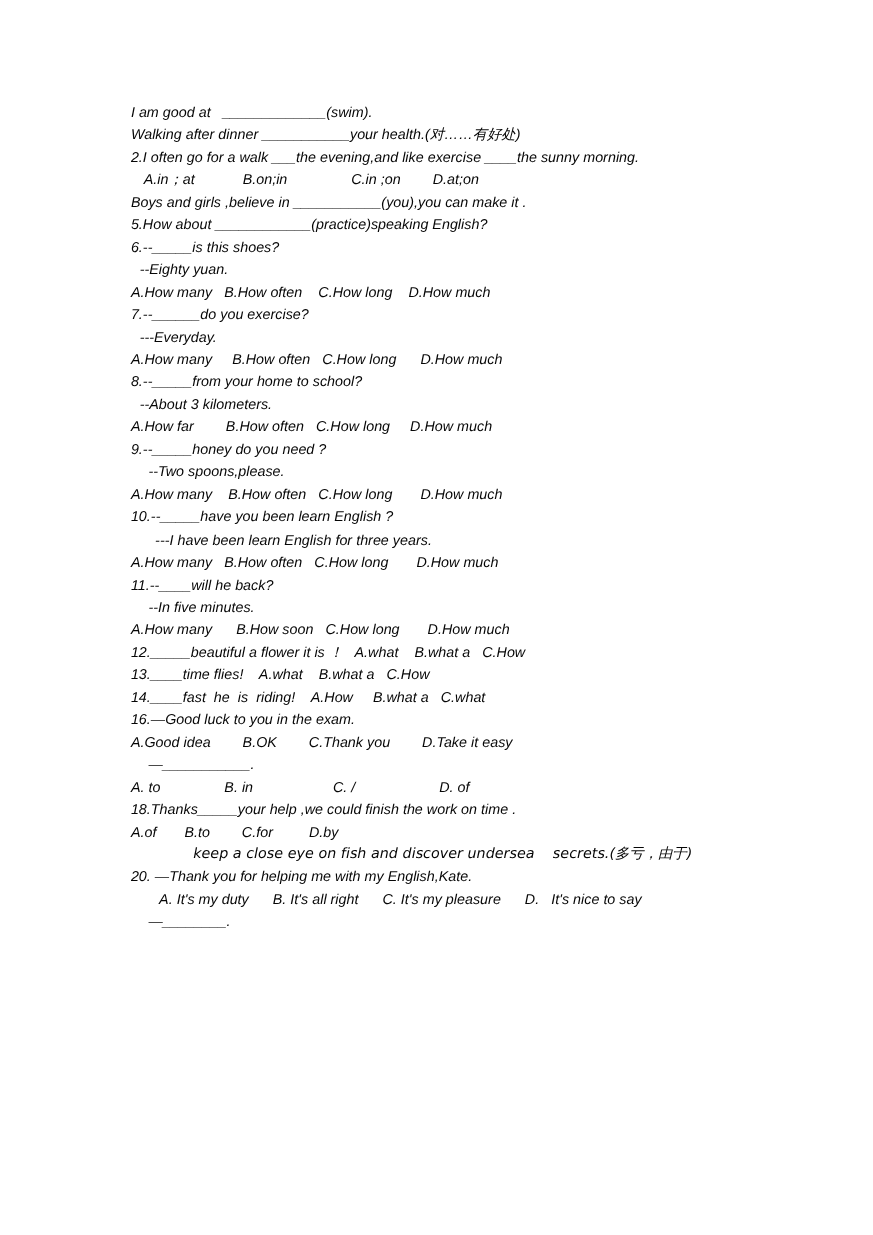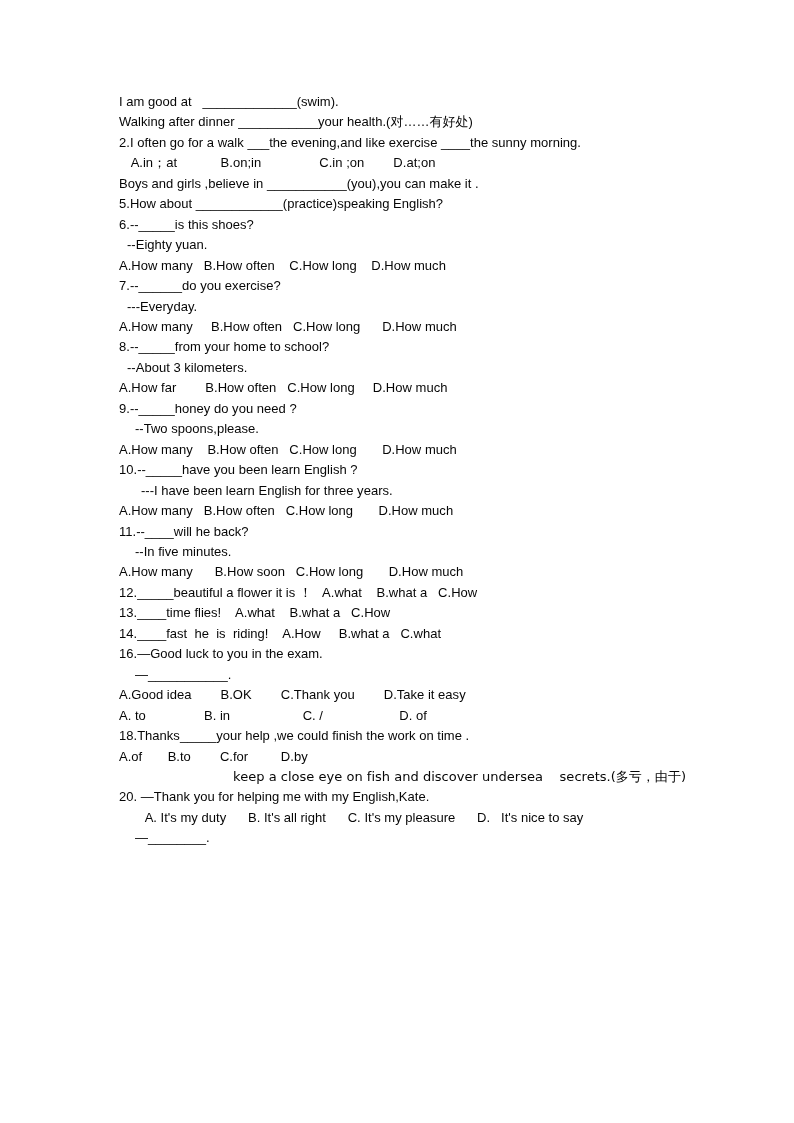--- a/index.html
+++ b/index.html
@@ -23,32 +23,33 @@
   }
   .worksheet {
     font-size: 13.0px;
     line-height: 20.45px;
     letter-spacing: 0.02px;
     color: #060606;
   }
   .ln {
     white-space: pre-wrap;
     word-break: break-word;
+    font-style: italic;
   }
   
   .ind-1 { padding-left: 8px; }
   .ind-2 { padding-left: 16px; }
   .ind-3 { padding-left: 22px; }
   .justify-line {
     text-align: justify;
     text-align-last: justify;
     white-space: normal;
   }
   .nojust {
-    text-align: right;
+    text-align: center;
   }
   .cjk {
     font-family: "DejaVu Sans", "Liberation Sans", sans-serif;
   }
 </style>
 </head>
 <body>
 
 <div class="page">
   <div class="worksheet">
@@ -74,22 +75,22 @@
     <div class="ln">10.--_____have you been learn English ?</div>
     <div class="ln ind-3">---I have been learn English for three years.</div>
     <div class="ln">A.How many   B.How often   C.How long       D.How much</div>
     <div class="ln">11.--____will he back?</div>
     <div class="ln ind-2">--In five minutes.</div>
     <div class="ln">A.How many      B.How soon   C.How long       D.How much</div>
     <div class="ln">12._____beautiful a flower it is ！   A.what    B.what a   C.How</div>
     <div class="ln">13.____time flies!    A.what    B.what a   C.How</div>
     <div class="ln">14.____fast  he  is  riding!    A.How     B.what a   C.what</div>
     <div class="ln">16.—Good luck to you in the exam.</div>
+    <div class="ln">A.Good idea        B.OK        C.Thank you        D.Take it easy</div>
     <div class="ln ind-2">—___________.</div>
-    <div class="ln">A.Good idea        B.OK        C.Thank you        D.Take it easy</div>
     <div class="ln">A. to                B. in                    C. /                     D. of</div>
     <div class="ln">18.Thanks_____your help ,we could finish the work on time .</div>
     <div class="ln">A.of       B.to        C.for         D.by</div>
 
     <div class="ln nojust cjk">keep a close eye on fish and discover undersea    secrets.(多亏，由于)</div>
 
     <div class="ln">20. —Thank you for helping me with my English,Kate.</div>
     <div class="ln ind-3"> A. It's my duty      B. It's all right      C. It's my pleasure      D.   It's nice to say</div>
     <div class="ln ind-2">—________.</div>
 

